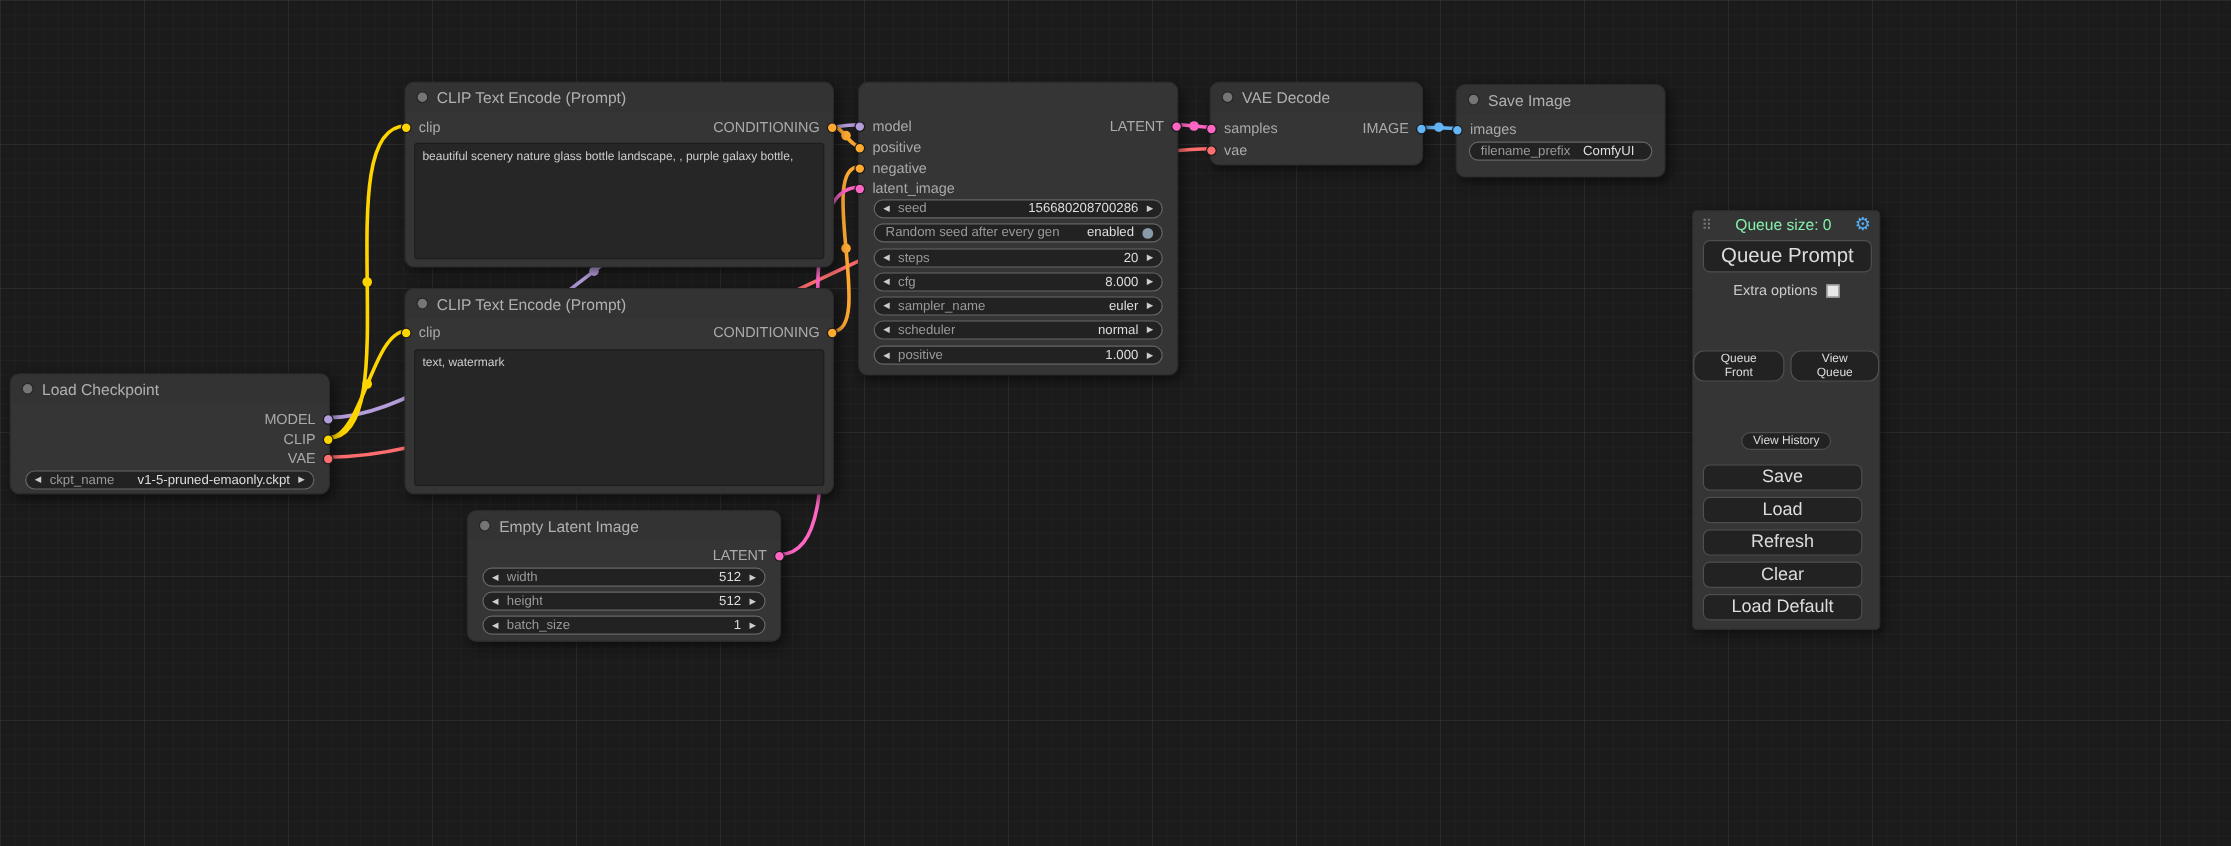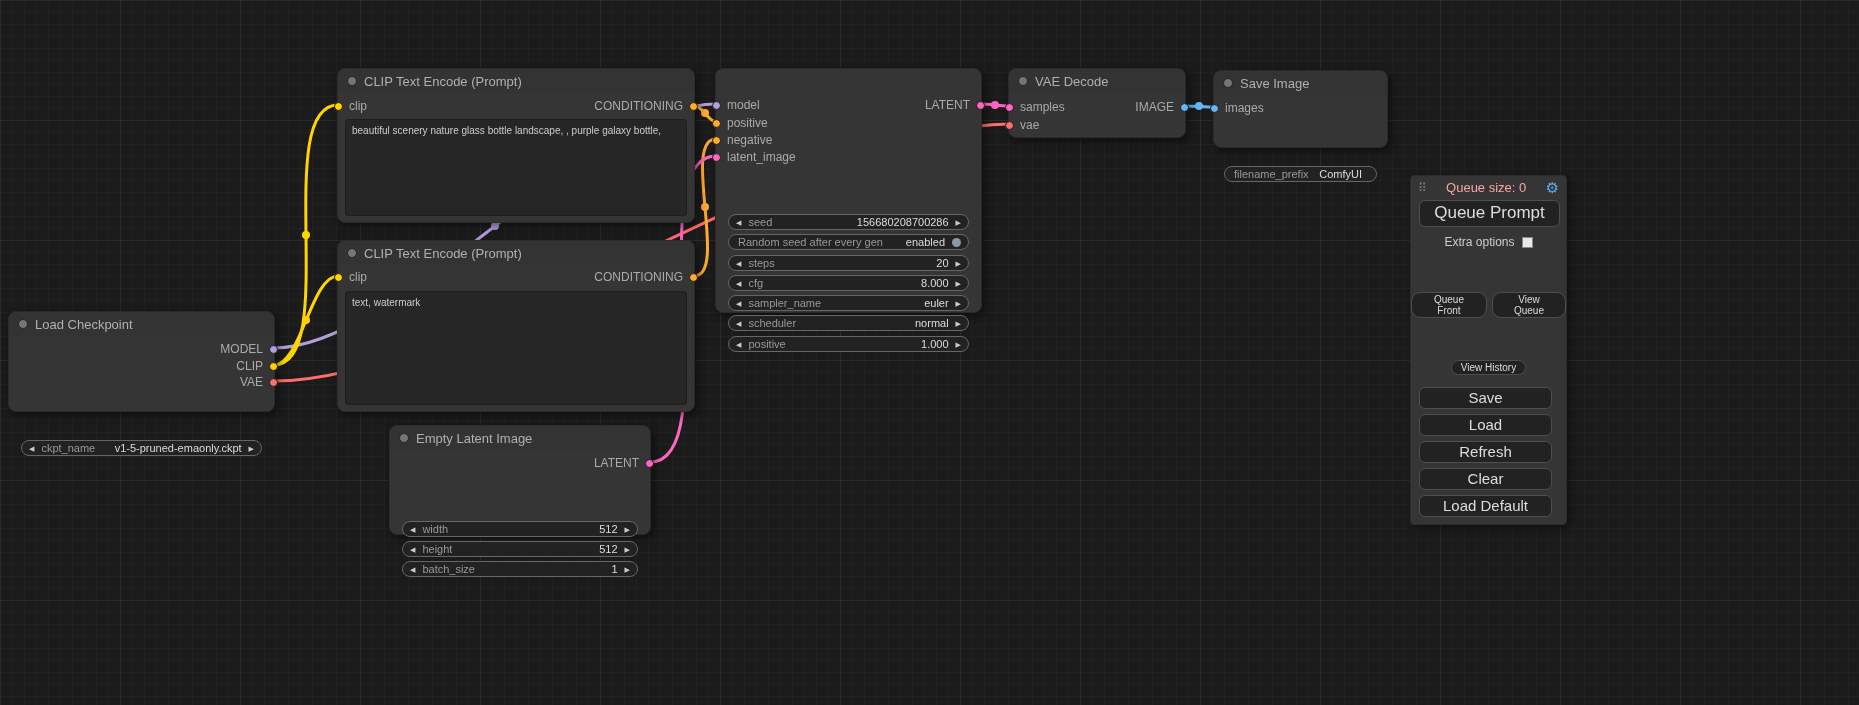--- a/index.html
+++ b/index.html
@@ -25,37 +25,37 @@
 
   .slot{position:absolute;height:16px;display:flex;align-items:center;gap:6px;
     font-size:12px;color:#aaaaaa;white-space:nowrap;}
   .slot.in{left:-4px;}
   .slot.out{right:-4px;flex-direction:row-reverse;}
   .slot-dot{width:9px;height:9px;border-radius:50%;border:1px solid #191919;
     box-sizing:border-box;flex:0 0 auto;}
 
   .widget{position:absolute;left:12px;right:12px;height:16px;background:#222222;
     border:1px solid #666666;border-radius:8px;display:flex;align-items:center;
-    padding:0 7px;box-sizing:border-box;font-size:11px;color:#dddddd;margin-top:48px;}
+    padding:0 7px;box-sizing:border-box;font-size:11px;color:#dddddd;}
   .widget .arrow{font-size:7px;color:#cccccc;line-height:1;flex:0 0 auto;}
   .widget .wname{color:#999999;margin:0 7px;overflow:hidden;white-space:nowrap;}
   .widget .wvalue{margin-left:auto;margin-right:7px;color:#dddddd;white-space:nowrap;}
   .widget.noarrow .wname{margin-left:2px;}
   .toggle-knob{width:9px;height:9px;border-radius:50%;background:#8899AA;flex:0 0 auto;}
 
   .prompt-text{position:absolute;left:7px;right:7px;background:#262626;border:1px solid #1e1e1e;
     border-radius:3px;color:#cccccc;font-family:Liberation Sans, sans-serif;font-size:10px;
     line-height:1.4;padding:4px 6px;box-sizing:border-box;overflow:hidden;white-space:pre-wrap;}
 
   .menu{position:absolute;left:1410px;top:175px;width:157px;background:#353535;z-index:3;
     border:1px solid #2c2c2c;border-radius:4px;box-shadow:3px 3px 9px rgba(0,0,0,0.45);
     padding-bottom:7px;box-sizing:border-box;}
   .menu-header{display:flex;align-items:center;padding:4px 7px 2px 7px;}
   .drag-handle{color:#7a7a7a;font-size:12px;cursor:grab;}
-  .queue-size{flex:1;text-align:center;color:#fca5a5;font-size:13px;}
+  .queue-size{flex:1;text-align:center;color:#86efac;font-size:13px;}
   .gear{color:#56aef5;font-size:15px;cursor:pointer;line-height:1;}
   .mbtn{display:block;background:#222222;border:1px solid #4e4e4e;border-radius:6px;
     color:#dddddd;text-align:center;font-family:inherit;cursor:pointer;width:auto;}
   .queue-prompt{margin:3px 8px 8px 8px;width:141px;font-size:17px;padding:2px 0 3px 0;box-sizing:border-box;}
   .extra-row{display:flex;align-items:center;justify-content:center;gap:7px;
     color:#cccccc;font-size:12px;margin:2px 0 4px 0;}
   .checkbox{width:11px;height:11px;background:#e8e8e8;border:1px solid #888;box-sizing:border-box;}
   .small-row{display:flex;justify-content:center;gap:5px;margin-bottom:3px;}
   .mbtn.small{display:inline-block;font-size:10px;border-radius:9px;padding:1px 9px;margin-top:39px;}
   .mbtn.action{margin:5px 8px 0 8px;width:133px;font-size:15px;padding:1px 0 2px 0;box-sizing:border-box;}

